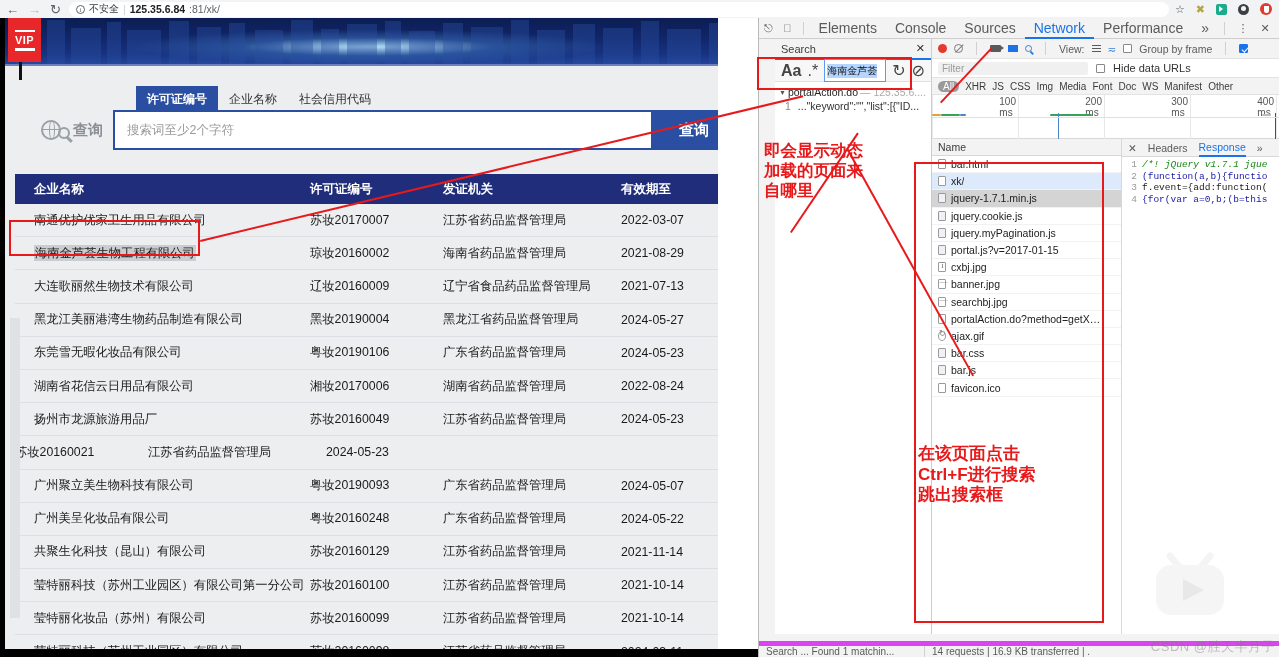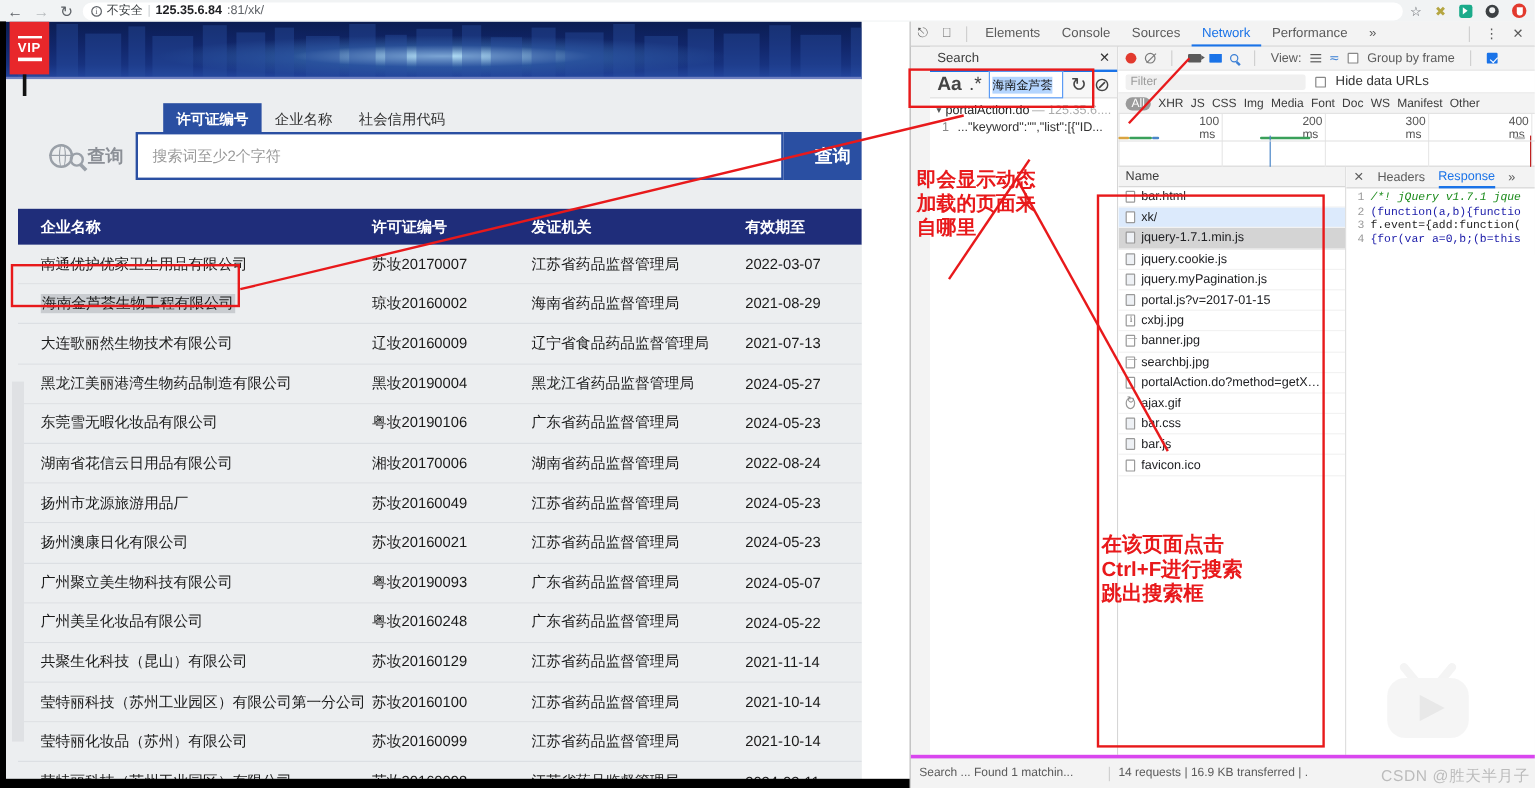--- a/index.html
+++ b/index.html
@@ -116,21 +116,21 @@
   #devtools{
     position:absolute; left:758px; top:18px; width:521px; height:639px;
     background:#f3f3f3; border-left:1px solid #b9b9b9;
     font-family:"Liberation Sans","DejaVu Sans",sans-serif; font-size:11px; color:#333;
   }
   #dt-tabbar{
     height:21px;background:#f3f3f3;border-bottom:1px solid #cdcdcd;display:flex;align-items:center;gap:0;
   }
   .dt-ic{width:20px;text-align:center;color:#5a5a5a;font-size:11px;}
   .dt-sep{width:1px;height:13px;background:#d0d0d0;margin:0 6px;}
-  .dt-tab{padding:0 9px;line-height:20px;height:21px;color:#5a5a5a;font-size:11px;cursor:pointer;}
+  .dt-tab{padding:0 9px;line-height:20px;height:21px;color:#5a5a5a;font-size:14px;cursor:pointer;}
   .dt-tab.active{color:#1a73e8;border-bottom:2px solid #1a73e8;}
   .dt-right{margin-left:auto;display:flex;align-items:center;gap:2px;padding-right:4px;}
 
   
   #dt-body{ display:flex; height:595px;padding-left:16px; }
   #searchpane{ width:157px; border-right:1px solid #cdcdcd; background:#fff; }
   #sp-head{ height:21px;display:flex;align-items:center;justify-content:space-between;padding:0 6px;border-bottom:2px solid #1a73e8;background:#f3f3f3;}
   #sp-head .lbl{font-size:11px;color:#3c3c3c;}
   #sp-toolbar{height:22px;display:flex;align-items:center;gap:6px;padding:0 6px;background:#f7f7f7;border-bottom:1px solid #e0e0e0;}
   .sp-btn{font-size:16px;color:#444;cursor:pointer;}
@@ -196,22 +196,22 @@
   .dp-tab{cursor:pointer;}
   .dp-tab.active{color:#1a73e8;border-bottom:2px solid #1a73e8;line-height:17px;height:18px;}
   #dp-code{padding:2px 0 0 0;font-family:"Liberation Mono","DejaVu Sans Mono",monospace;font-size:9.5px;line-height:11.5px;}
   .code-line{display:flex;gap:5px;white-space:nowrap;overflow:hidden;}
   .code-line .num{width:15px;text-align:right;color:#999;flex:none;}
   .cm-comment{color:#1a8a1a;font-style:italic;}
   .cm-kw{color:#1a1aa8;}
   .cm-def{color:#222;}
 
   #dt-status{
-    position:absolute;left:0;bottom:0;width:521px;height:28px;background:#f3f3f3;
-    border-top:3px solid #d946ef;display:flex;align-items:center;font-size:10px;color:#5a5a5a;
+    position:absolute;left:0;bottom:0;width:521px;height:16px;background:#f3f3f3;
+    border-top:5px solid #d946ef;display:flex;align-items:center;font-size:10px;color:#5a5a5a;
   }
   #dt-status .seg{padding:0 7px;white-space:nowrap;overflow:hidden;text-overflow:ellipsis;}
   #dt-status .divline{width:1px;height:12px;background:#d0d0d0;}
 
   
   #wm-csdn{
     position:absolute;right:4px;bottom:1px;font-size:13px;color:rgba(120,120,120,.45);
     letter-spacing:.5px;z-index:40;white-space:nowrap;pointer-events:none;
     font-family:"Liberation Sans","DejaVu Sans",sans-serif;
   }
@@ -347,21 +347,20 @@
           <div class="c3">湖南省药品监督管理局</div>
           <div class="c4">2022-08-24</div>
         </div>
         <div class="trow">
           <div class="c1">扬州市龙源旅游用品厂</div>
           <div class="c2">苏妆20160049</div>
           <div class="c3">江苏省药品监督管理局</div>
           <div class="c4">2024-05-23</div>
         </div>
         <div class="trow">
-          <div class="c1">扬州澳康日化有限公司</div>
           <div class="c2">苏妆20160021</div>
           <div class="c3">江苏省药品监督管理局</div>
           <div class="c4">2024-05-23</div>
         </div>
         <div class="trow">
           <div class="c1">广州聚立美生物科技有限公司</div>
           <div class="c2">粤妆20190093</div>
           <div class="c3">广东省药品监督管理局</div>
           <div class="c4">2024-05-07</div>
         </div>

